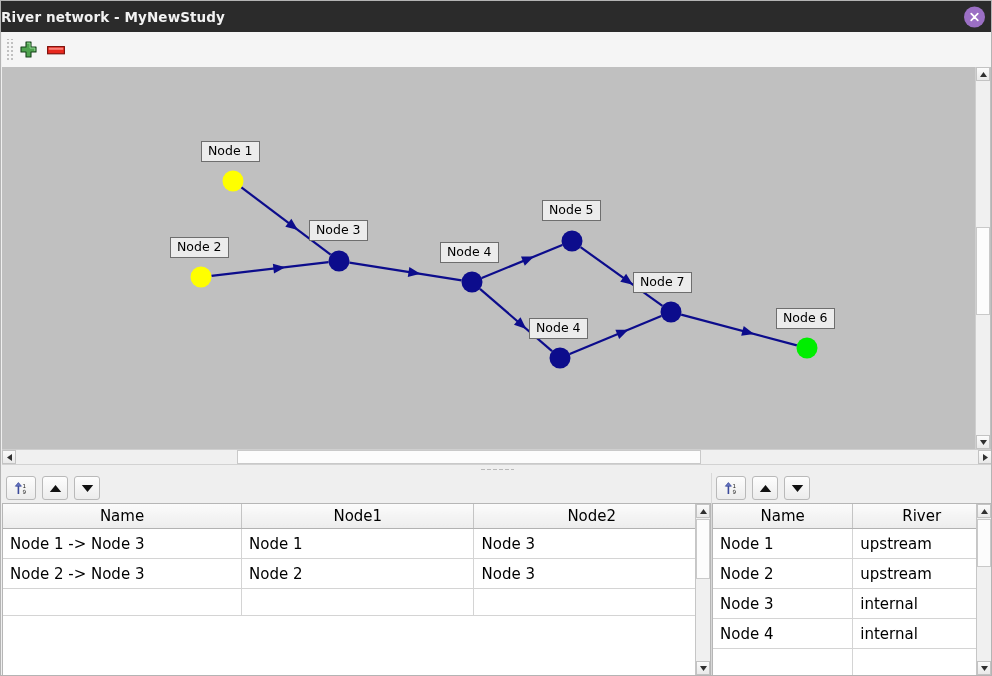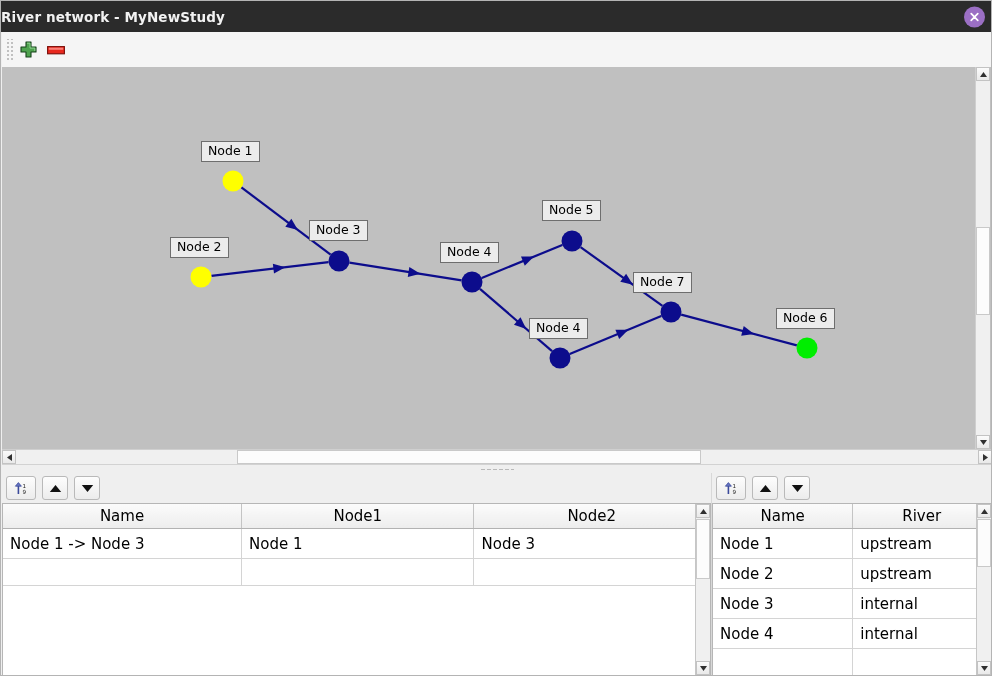--- a/index.html
+++ b/index.html
@@ -475,20 +475,25 @@
               <th>Node1</th>
               <th>Node2</th>
             </tr>
           </thead>
         <tbody id="branches-body">
             <tr>
               <td>Node 1 -&gt; Node 3</td>
               <td>Node 1</td>
               <td>Node 3</td>
             </tr>
+            <tr>
+              <td>Node 2 -&gt; Node 3</td>
+              <td>Node 2</td>
+              <td>Node 3</td>
+            </tr>
             <tr class="empty-row">
               <td></td>
               <td></td>
               <td></td>
             </tr>
           </tbody>
       </table>
       <div class="tbl-scroll">
         <div class="sb-btn sb-up">
           <svg width="7" height="5" viewBox="0 0 7 5">

